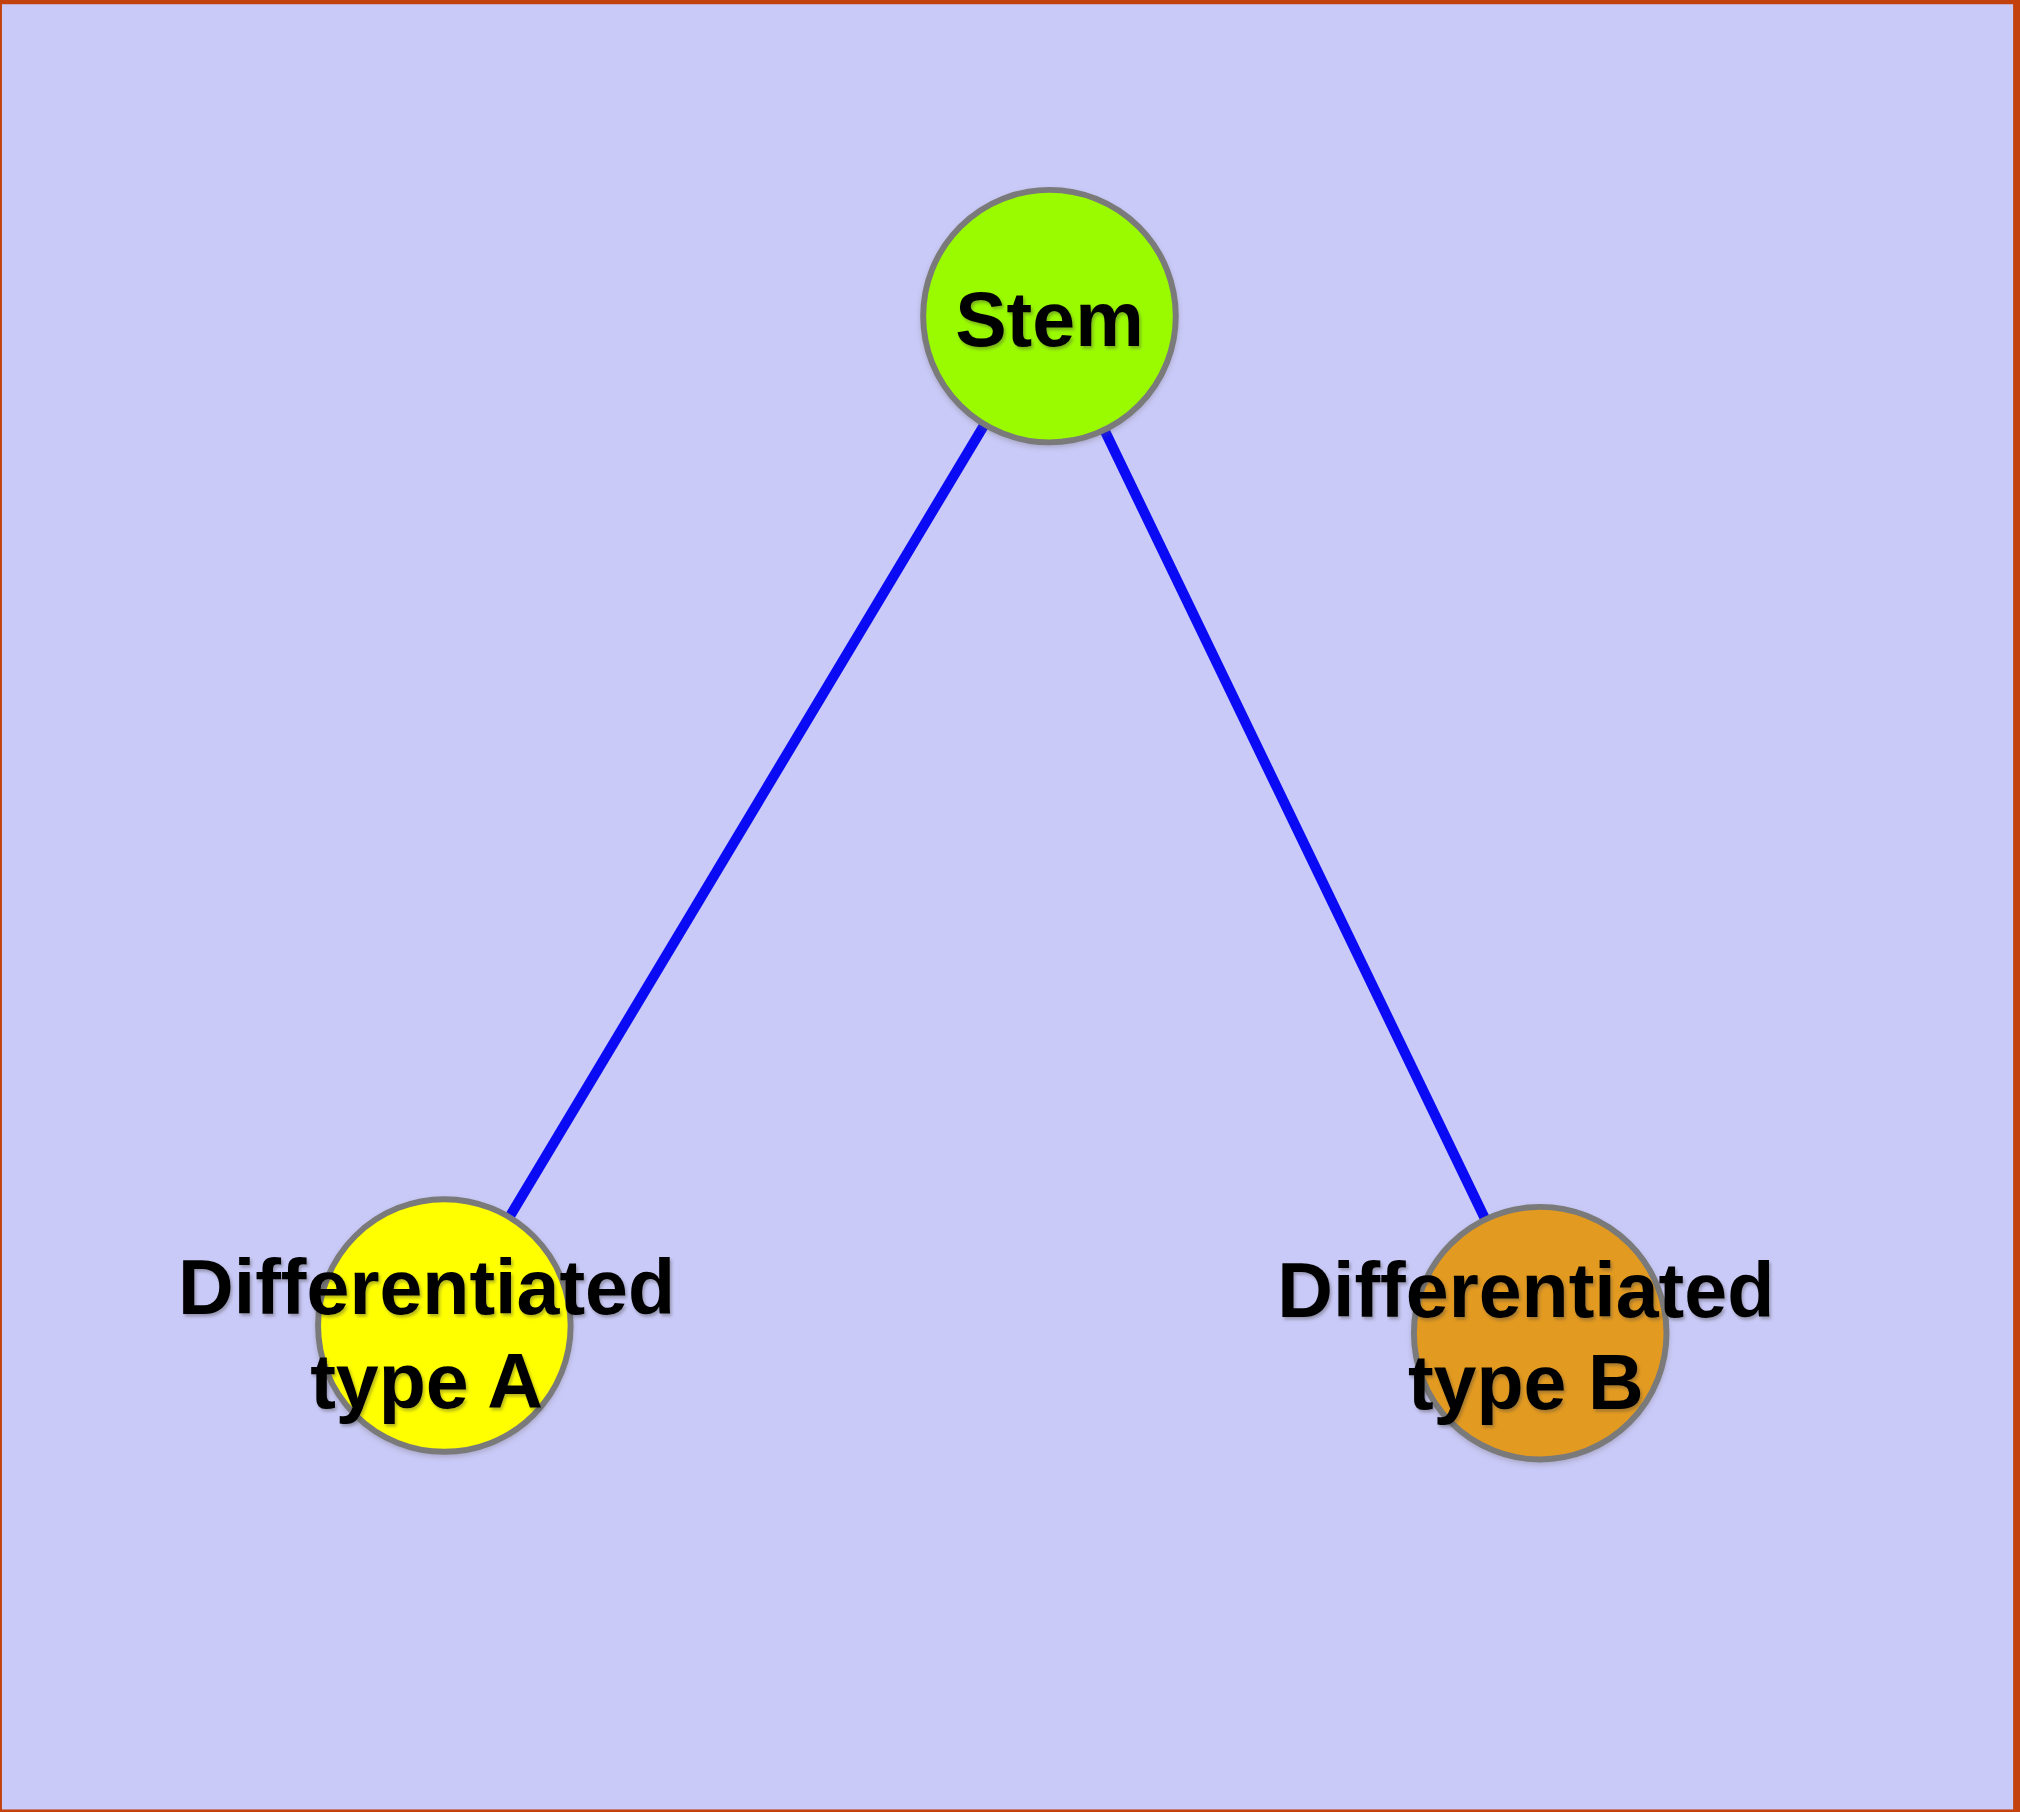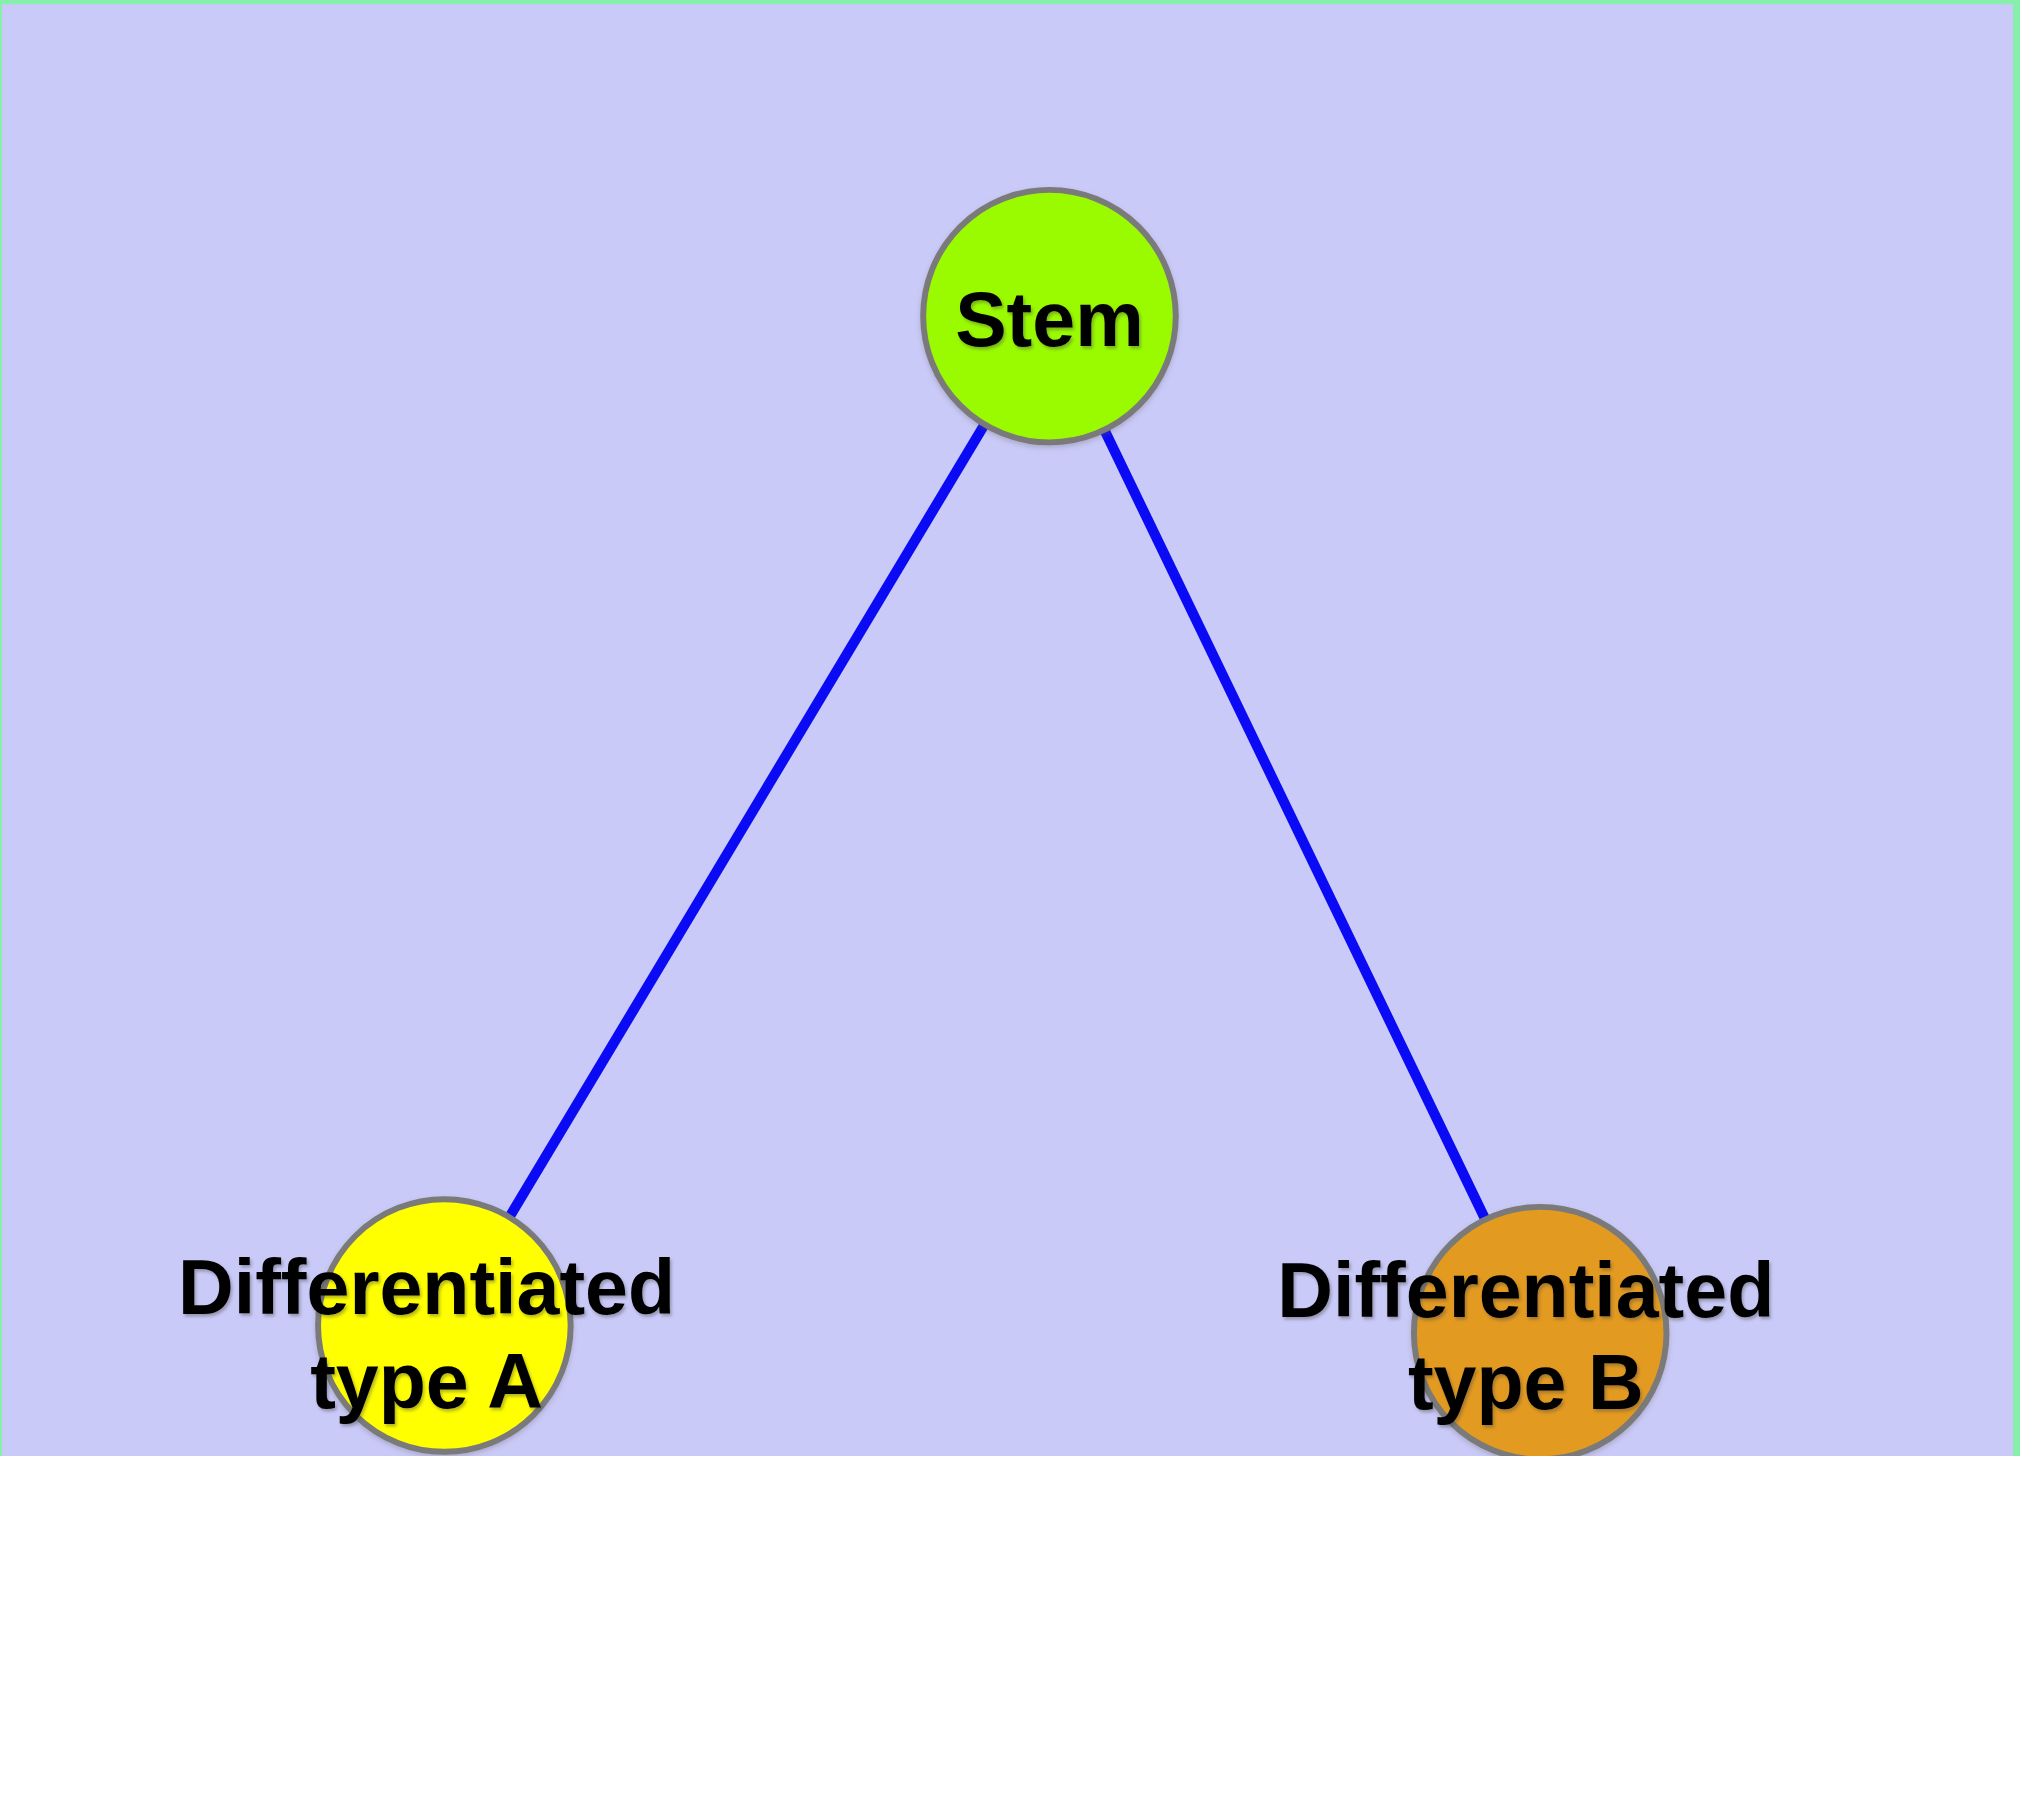--- a/index.html
+++ b/index.html
@@ -3,22 +3,22 @@
 <meta charset="utf-8">
 <style>
   html, body {
     margin: 0;
     padding: 0;
     background: #ffffff;
   }
   .stage {
     position: relative;
     width: 2021px;
-    height: 1456px;
-    background: #86efac;
+    height: 1812px;
+    background: #c2410c;
     overflow: hidden;
   }
   .stage svg {
     display: block;
   }
   .edge {
     stroke-width: 12;
     stroke-linecap: butt;
   }
   .node-circle {

